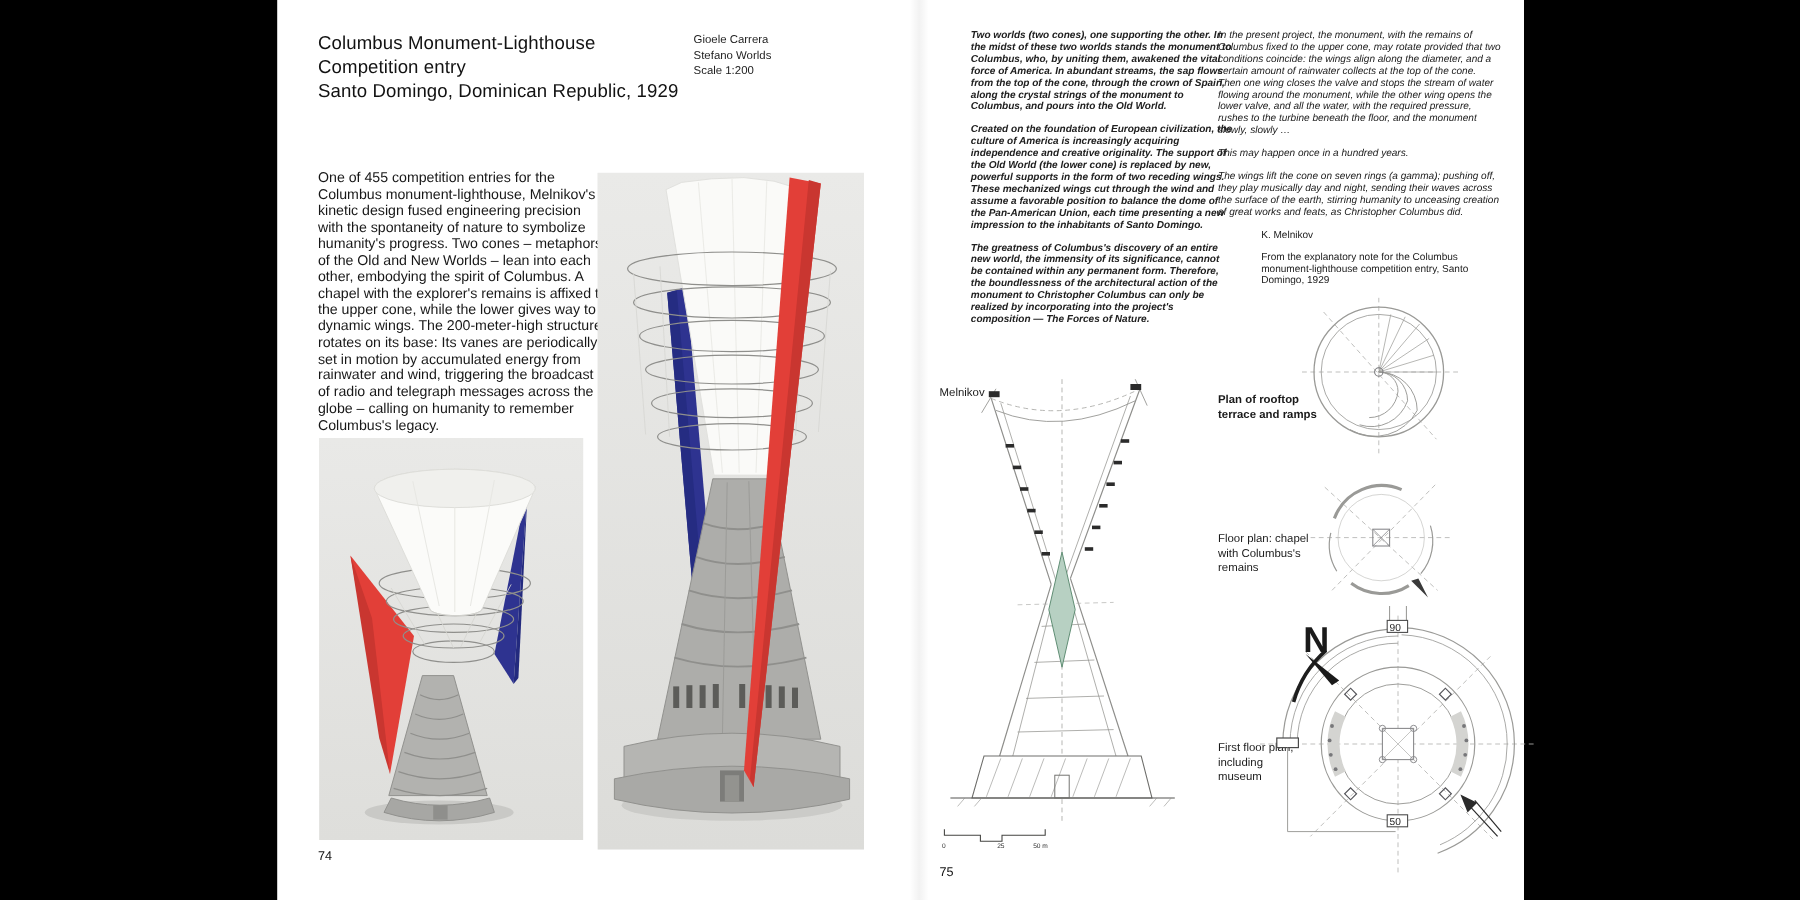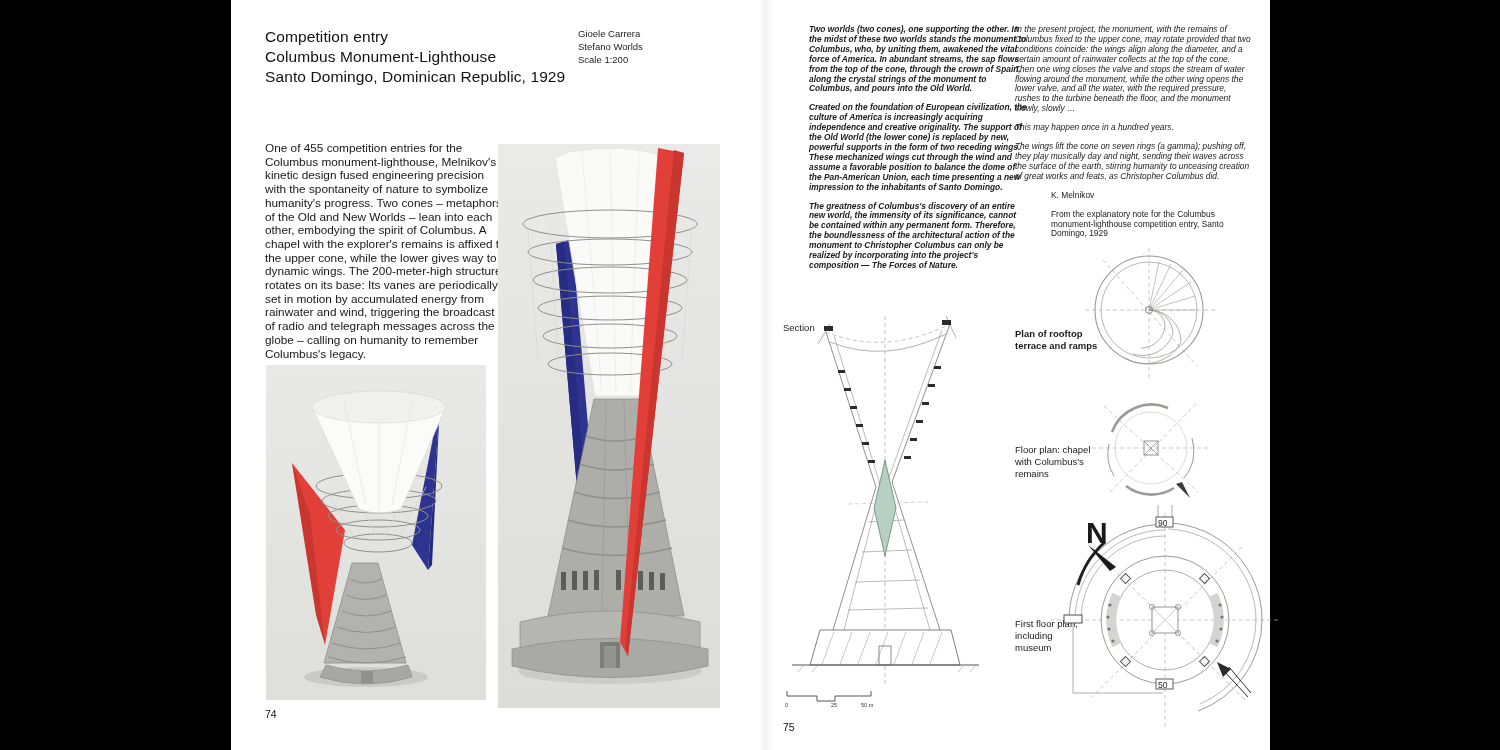--- a/index.html
+++ b/index.html
@@ -30,22 +30,22 @@
 </head>
 <body>
 
 <div class="stage">
 
   <div class="bar left"></div>
   <div class="bar right"></div>
   <div class="gutter"></div>
 
   <div class="title">
+    <div>Columbus Monument-Lighthouse</div>
     <div>Competition entry</div>
-    <div>Columbus Monument-Lighthouse</div>
     <div>Santo Domingo, Dominican Republic, 1929</div>
   </div>
 
   <div class="credits">
     <div>Gioele Carrera</div>
     <div>Stefano Worlds</div>
     <div>Scale 1:200</div>
   </div>
 
   <div class="body-copy">One of 455 competition entries for the Columbus monument-lighthouse, Melnikov's kinetic design fused engineering precision with the spontaneity of nature to symbolize humanity's progress. Two cones – metaphors of the Old and New Worlds – lean into each other, embodying the spirit of Columbus. A chapel with the explorer's remains is affixed to the upper cone, while the lower gives way to dynamic wings. The 200-meter-high structure rotates on its base: Its vanes are periodically set in motion by accumulated energy from rainwater and wind, triggering the broadcast of radio and telegraph messages across the globe – calling on humanity to remember Columbus's legacy.</div>
@@ -155,21 +155,21 @@
   </div>
 
   <div class="quote-col" style="left:1015px;top:25px;width:236px;">
     <p>In the present project, the monument, with the remains of Columbus fixed to the upper cone, may rotate provided that two conditions coincide: the wings align along the diameter, and a certain amount of rainwater collects at the top of the cone. Then one wing closes the valve and stops the stream of water flowing around the monument, while the other wing opens the lower valve, and all the water, with the required pressure, rushes to the turbine beneath the floor, and the monument slowly, slowly …</p>
     <p>This may happen once in a hundred years.</p>
     <p>The wings lift the cone on seven rings (a gamma); pushing off, they play musically day and night, sending their waves across the surface of the earth, stirring humanity to unceasing creation of great works and feats, as Christopher Columbus did.</p>
     <p class="plain">K. Melnikov</p>
     <p class="plain">From the explanatory note for the Columbus monument-lighthouse competition entry, Santo Domingo, 1929</p>
   </div>
 
-  <div class="cap-label" style="left:783px;top:322px;">Section</div>
+  <div class="cap-label" style="left:783px;top:322px;">Melnikov</div>
 
   <svg class="drawing" style="left:788px;top:312px;" width="195" height="375" viewBox="0 0 195 375">
     <line x1="97" y1="4" x2="97" y2="372" class="dash" stroke="#9a9a97" stroke-dasharray="6 3 1 3" stroke-width="0.8"></line>
 
     <path d="M38,20 Q97,44 162,12" class="dash" stroke-width="0.8"></path>
     <path d="M42,30 Q97,52 158,22" class="ln" stroke-width="0.7"></path>
     <path d="M30,32 L42,12 M168,26 L158,4" class="ln" stroke-width="0.7"></path>
 
     <path d="M38,20 L88,175 M162,12 L104,170" class="ln" stroke="#6f6f6c" stroke-width="1"></path>
     <path d="M46,24 L92,172 M154,18 L100,168" class="ln" stroke-width="0.6"></path>

